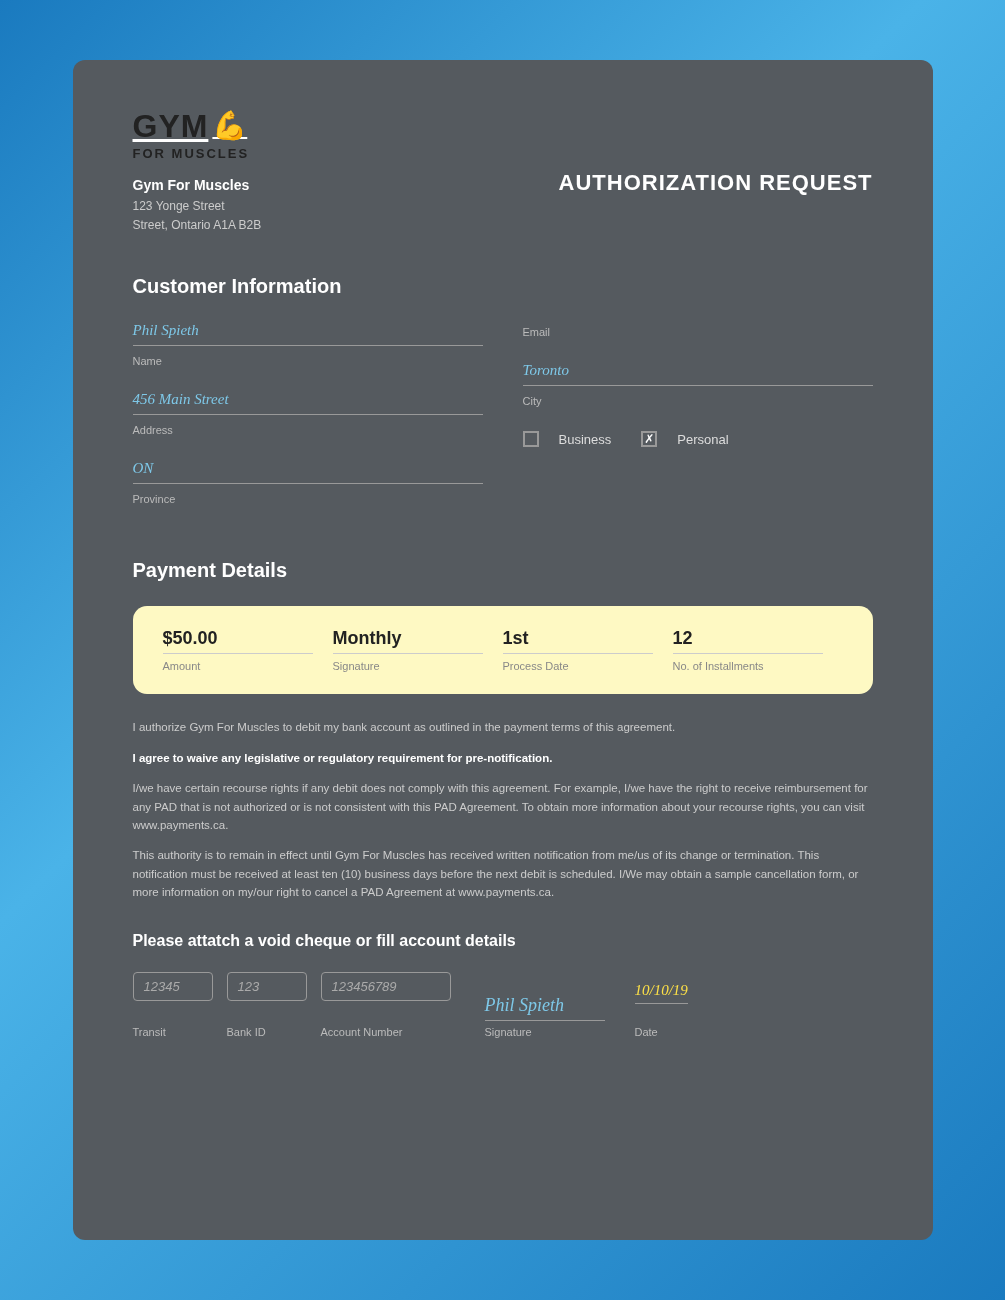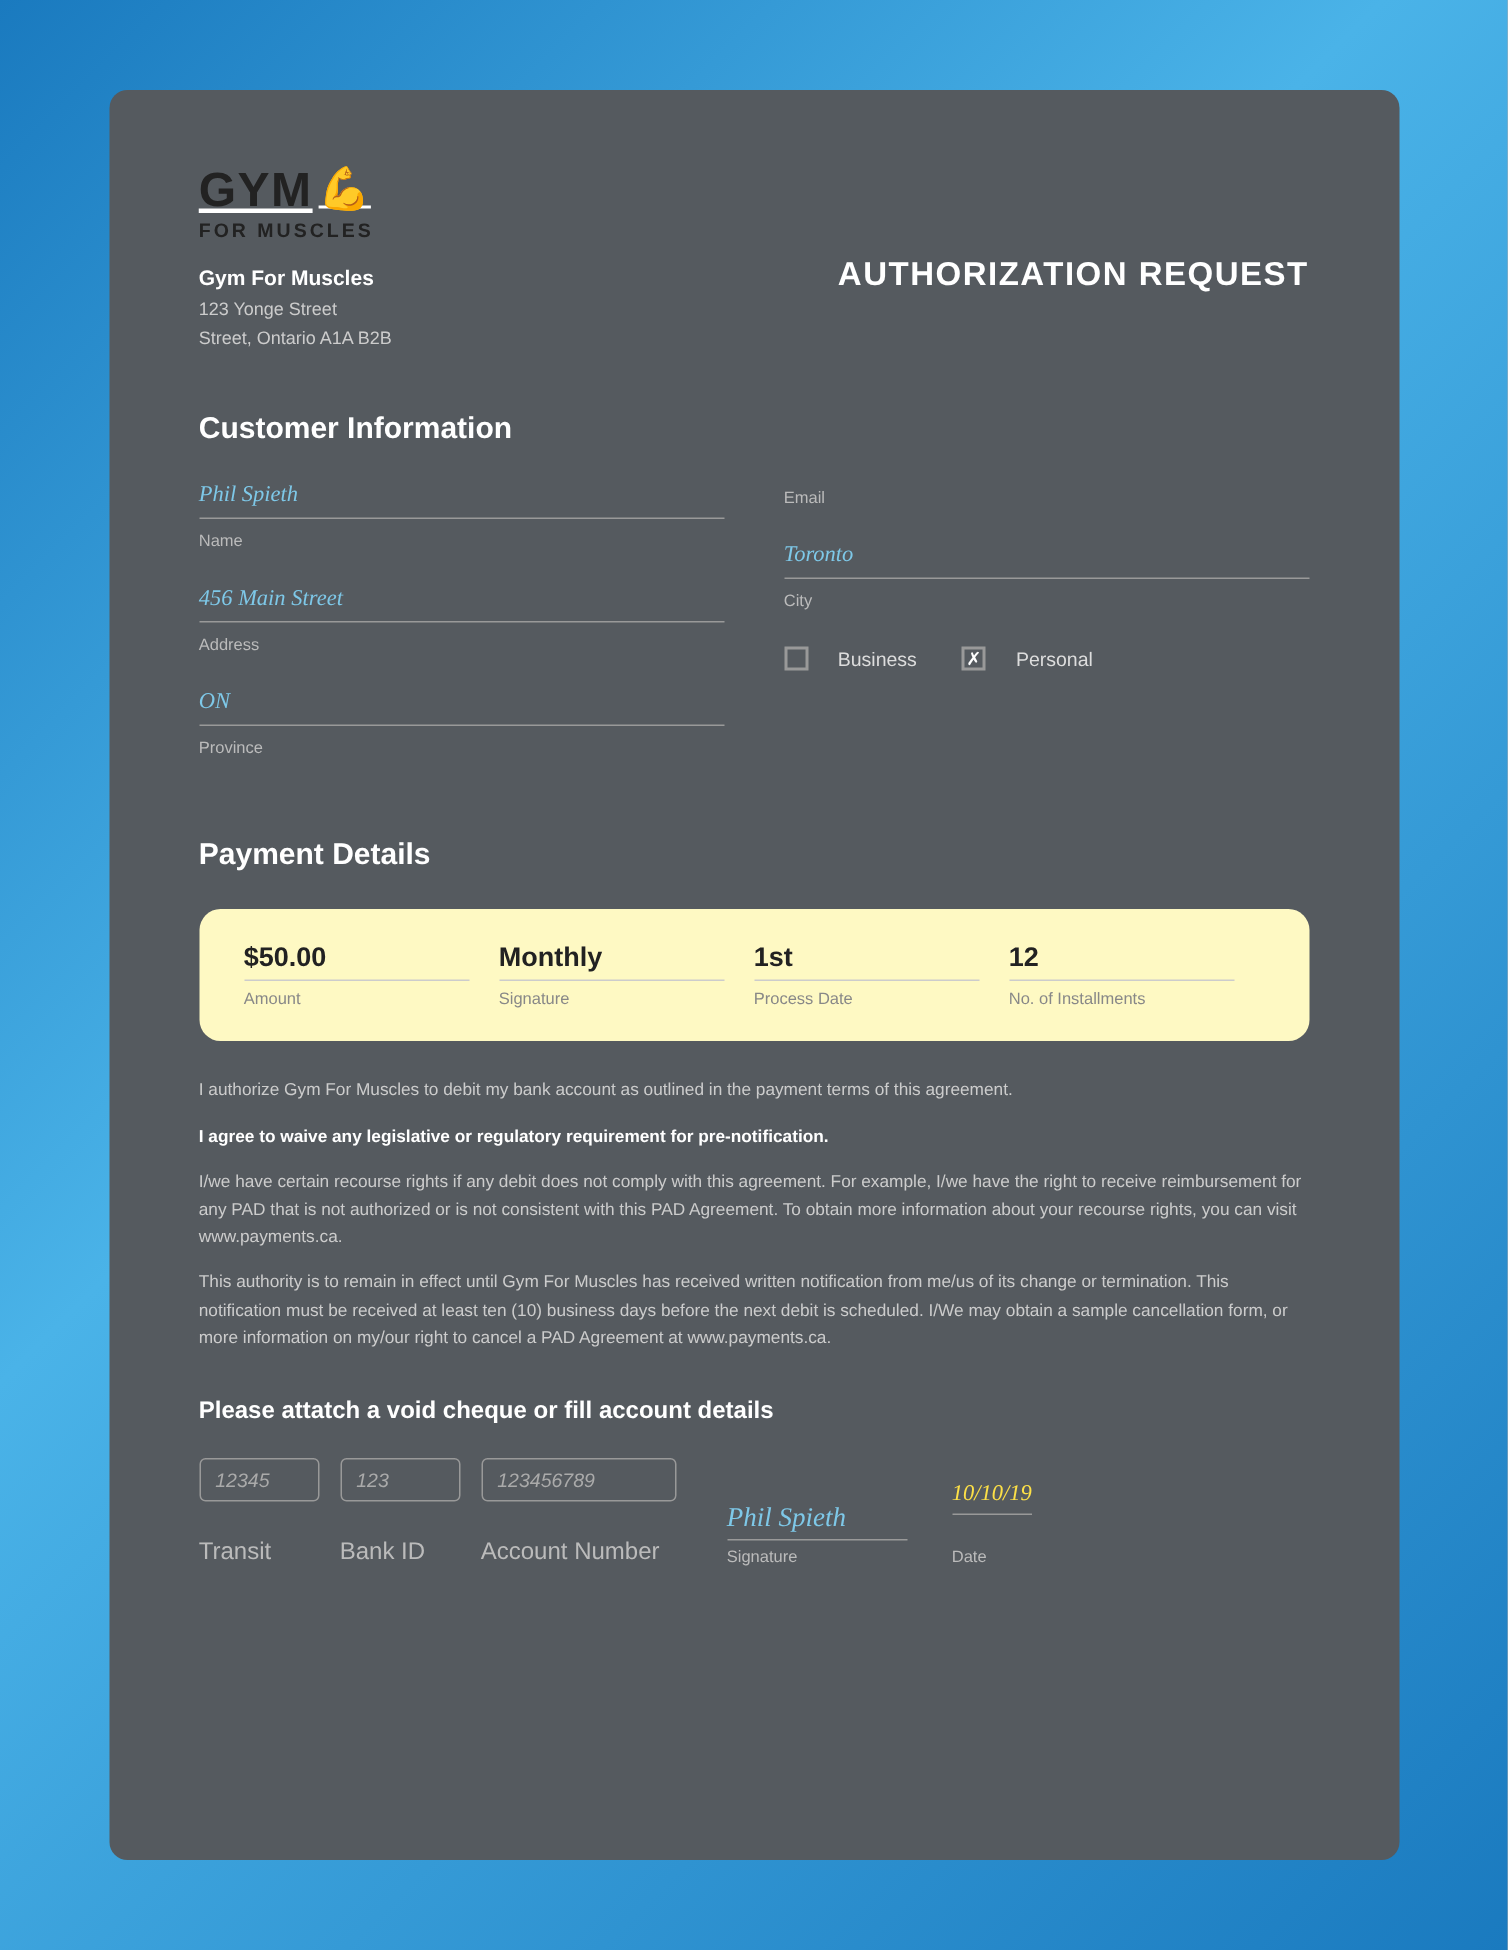--- a/index.html
+++ b/index.html
@@ -258,21 +258,21 @@
       font-style: italic;
       margin-bottom: 5px;
       min-width: 80px;
     }
 
     .bank-input.wide {
       min-width: 130px;
     }
 
     .bank-label {
-      font-size: 16px;
+      font-size: 11px;
       color: #bbb;
       margin-top: 20px;
     }
 
     .sig-section {
       display: flex;
       gap: 30px;
       align-items: flex-end;
       margin-left: 20px;
     }

